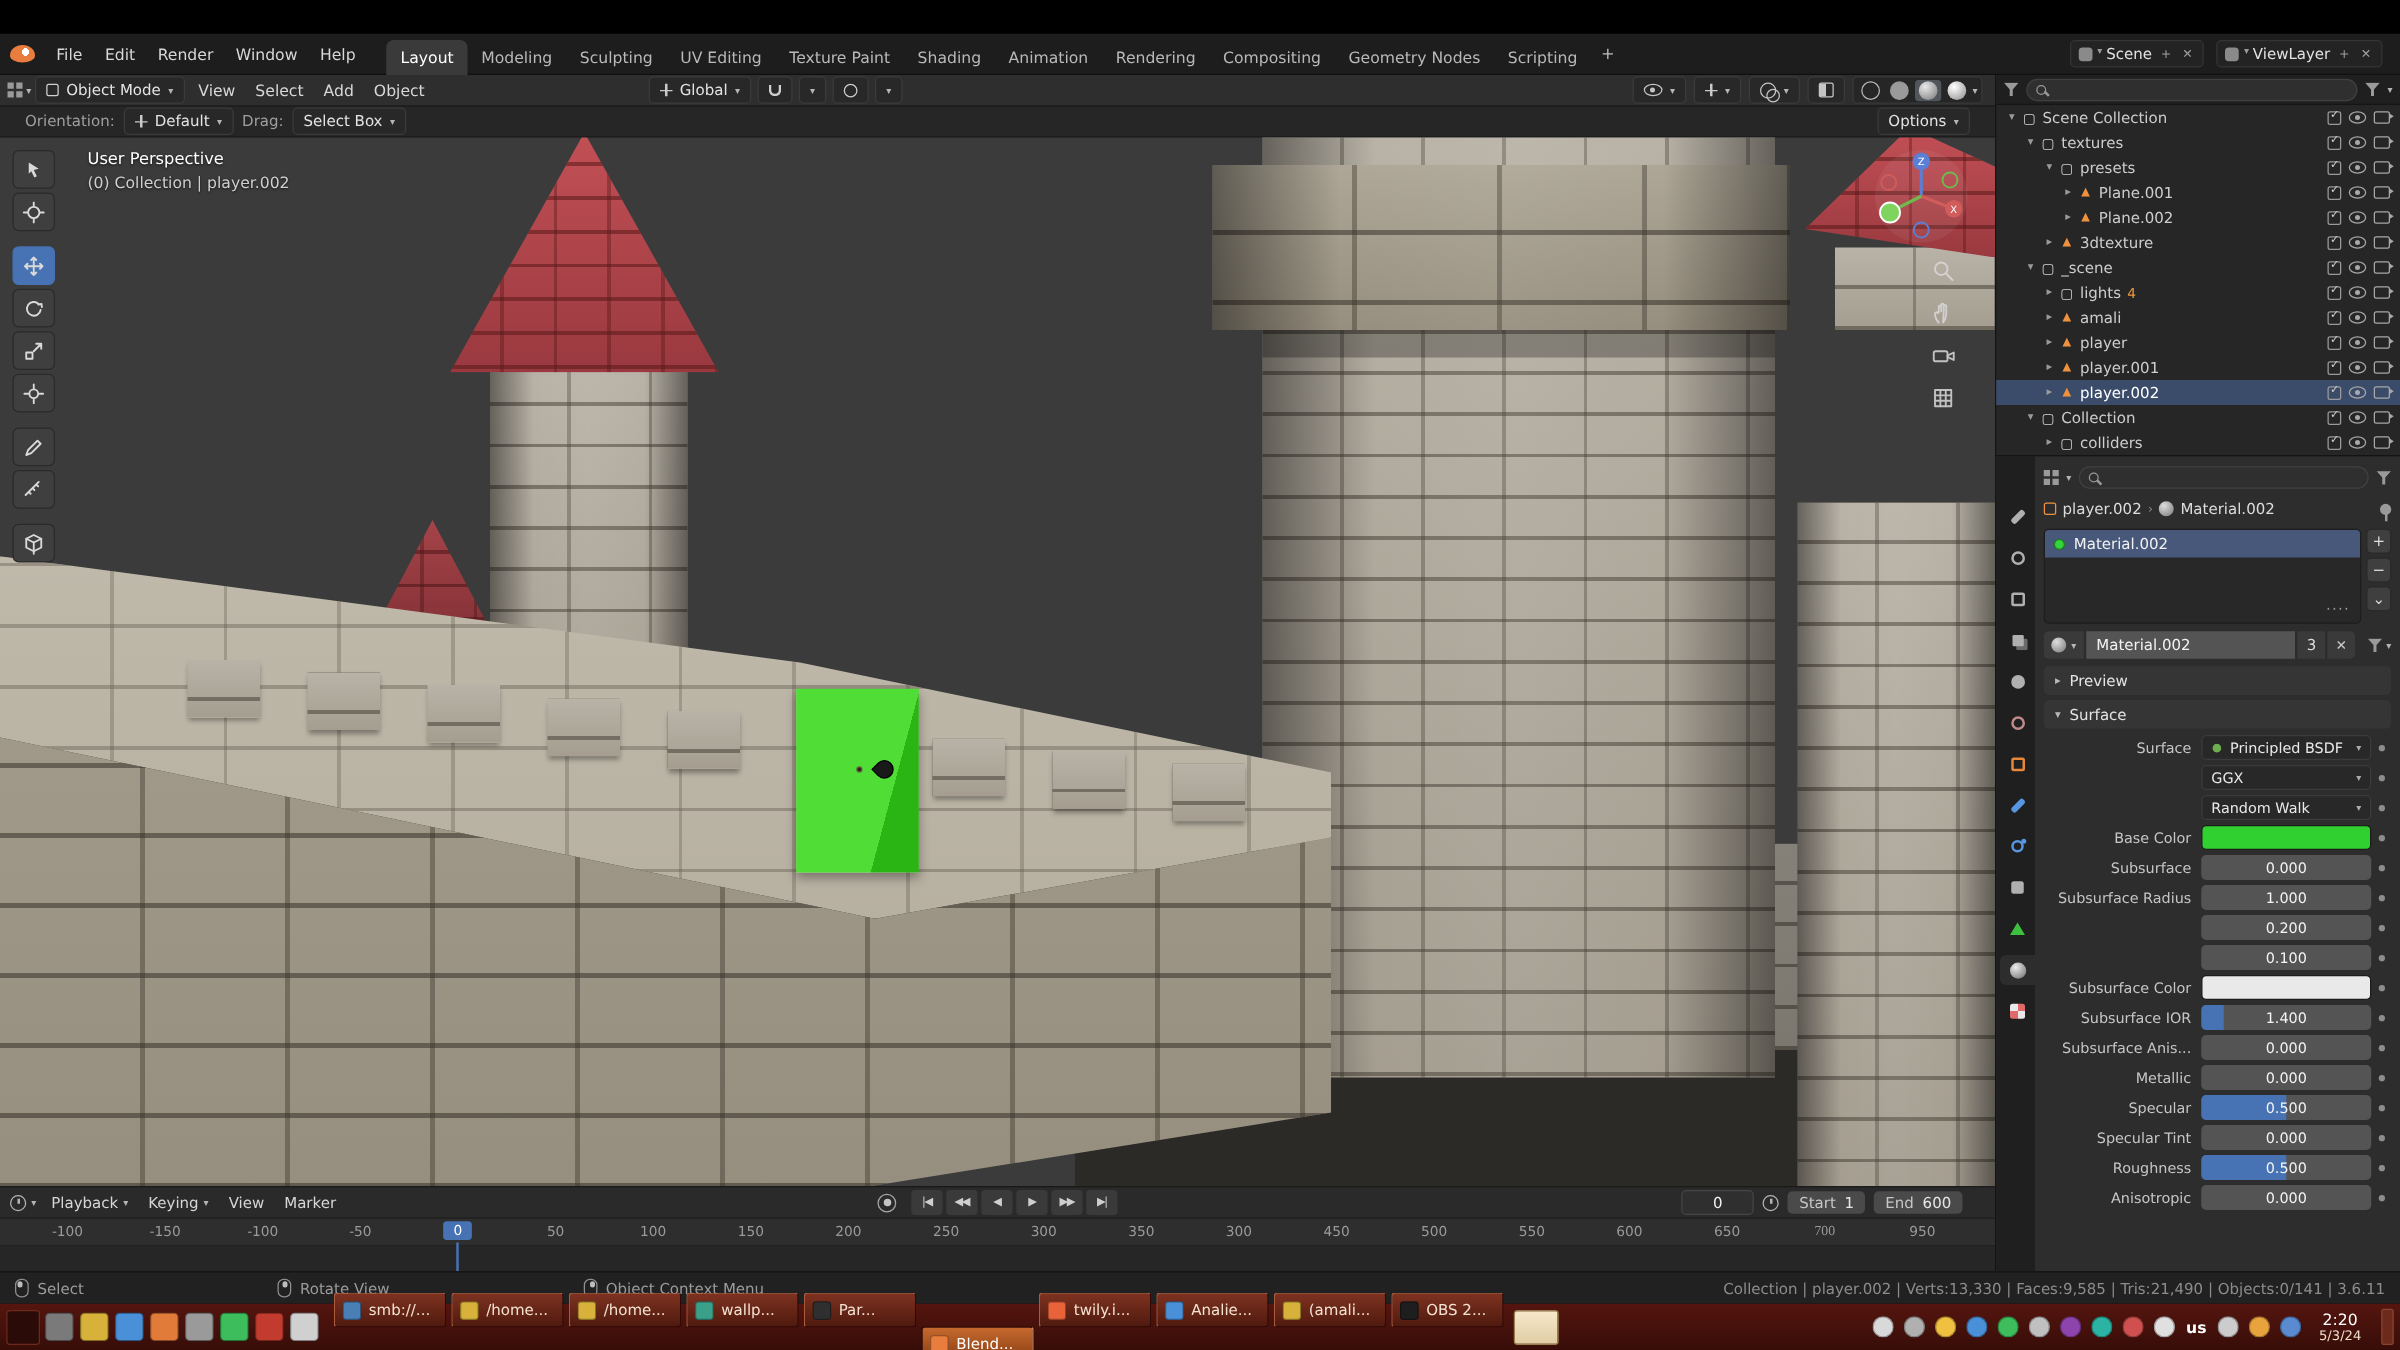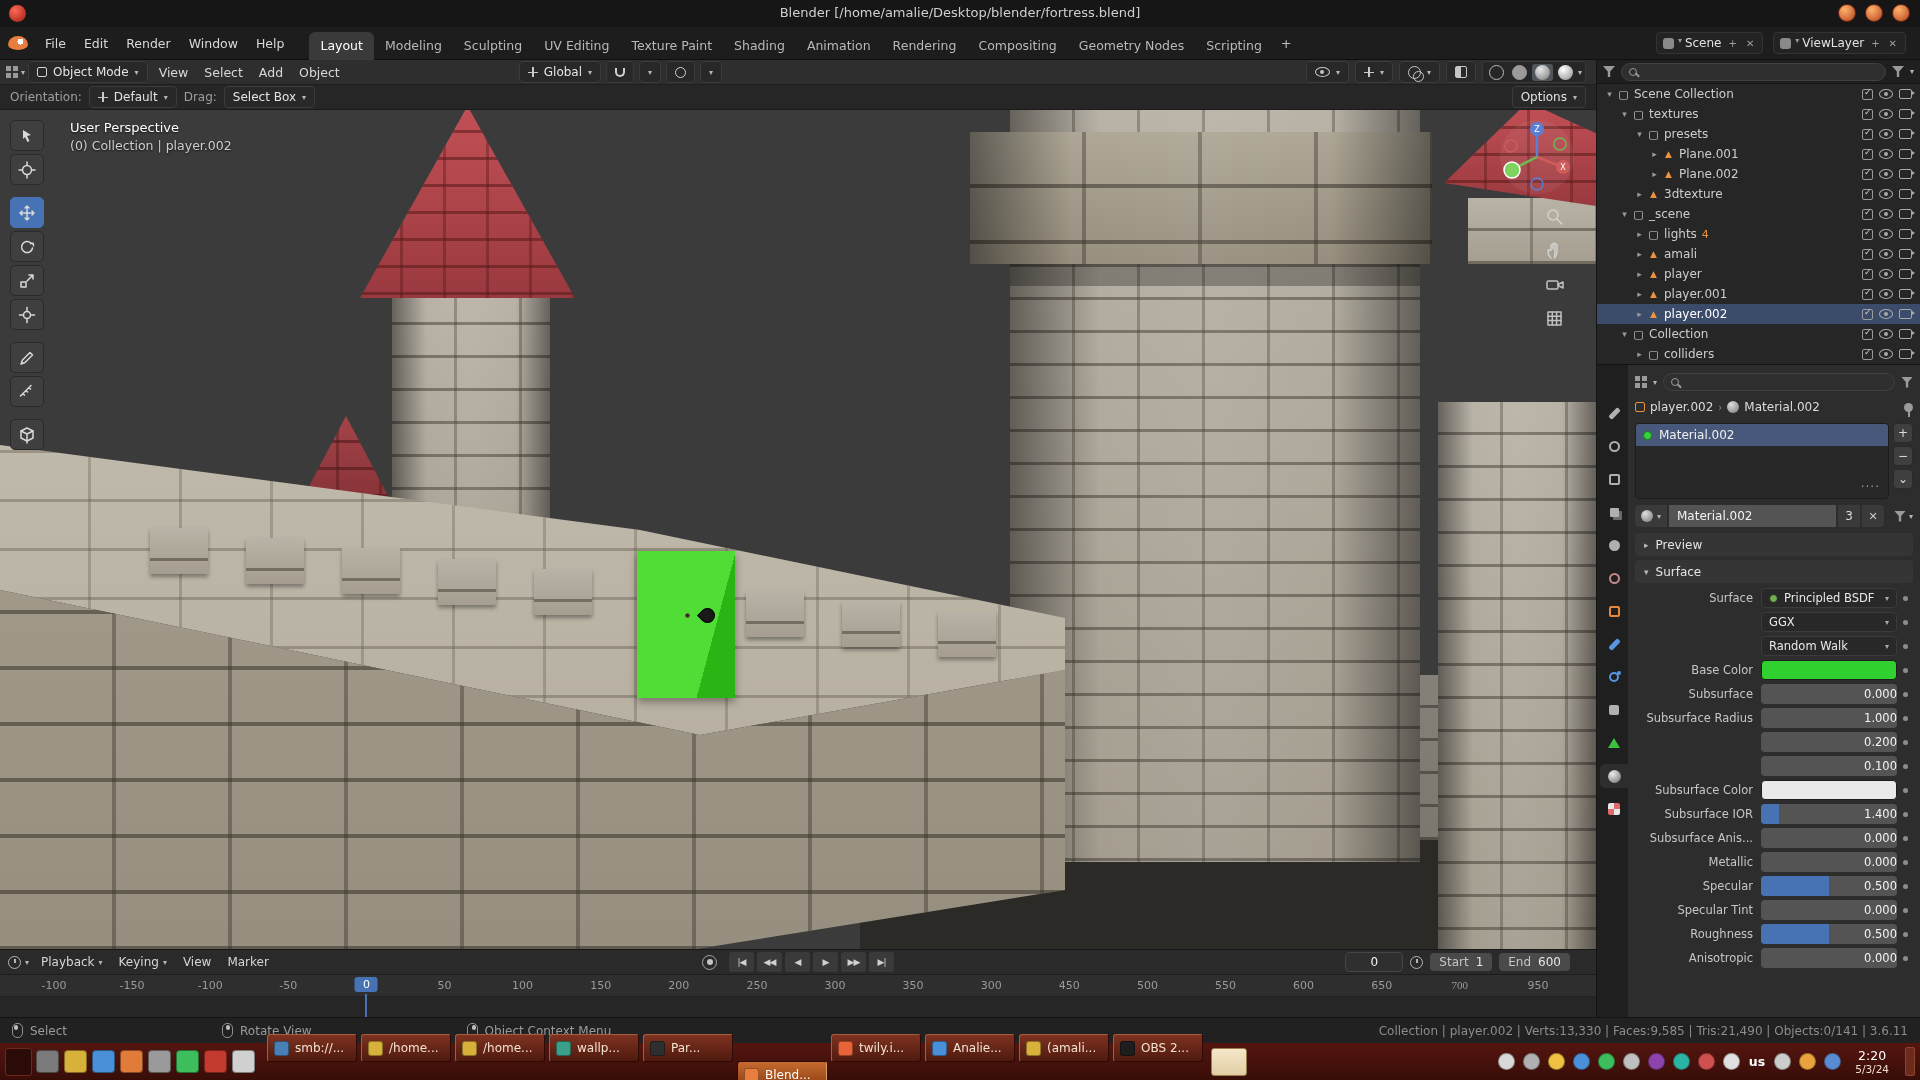--- a/index.html
+++ b/index.html
@@ -56,21 +56,21 @@
 .ovl-ic::after{content:"";position:absolute;left:4px;top:4px;width:9px;height:9px;border:1.5px solid #c5c5c5;border-radius:50%;}
 .xray-ic{width:12px;height:12px;border:1.5px solid #c5c5c5;border-radius:2px;background:linear-gradient(90deg,#c5c5c5 0 45%,transparent 45%);}
 .shade-group{display:flex;align-items:center;gap:2px;background:#262626;border:1px solid #383838;border-radius:4px;padding:1px 3px;height:22px;}
 .shd{width:15px;height:15px;border-radius:50%;border:1.5px solid #b9b9b9;display:inline-block;}
 .shd.solid{background:#9a9a9a;border-color:#9a9a9a;}
 .shd.mat{background:radial-gradient(circle at 35% 30%,#e8e8e8,#777);border:none;}
 .shd.rend{background:radial-gradient(circle at 35% 30%,#fff,#8a8a8a);border:none;}
 .shd-wrap{padding:1px 3px;border-radius:3px;display:flex;}
 .shd-wrap.active{background:#51555c;}
 
-.toolsettings{position:absolute;top:85px;left:0;width:1596px;height:25px;background:#262626;border-bottom:1px solid #1b1b1b;display:flex;align-items:center;gap:7px;padding:0 10px;}
+.toolsettings{position:absolute;top:85px;left:0;width:1596px;height:25px;background:#262626;border-bottom:1px solid #1b1b1b;display:flex;align-items:center;gap:7px;padding:0 20px;}
 .ts-label{color:#9f9f9f;font-size:12px;}
 .ts-spacer{flex:1;}
 
 
 .canvas{position:absolute;top:110px;left:0;width:1596px;height:839px;background:#3b3b3b;overflow:hidden;}
 .sc{position:absolute;}
 .stone{background:repeating-linear-gradient(transparent 0 30px,rgba(62,55,46,.5) 30px 33px),repeating-linear-gradient(90deg,transparent 0 62px,rgba(62,55,46,.35) 62px 65px),linear-gradient(#b9b3a7,#a49d90);}
 .stone-big{background:repeating-linear-gradient(transparent 0 52px,rgba(55,48,40,.55) 52px 56px),repeating-linear-gradient(90deg,transparent 0 112px,rgba(55,48,40,.4) 112px 116px),linear-gradient(#aea797,#968e7e);}
 .stone-lt{background:repeating-linear-gradient(transparent 0 46px,rgba(95,88,76,.4) 46px 49px),repeating-linear-gradient(90deg,transparent 0 88px,rgba(95,88,76,.32) 88px 91px),linear-gradient(#c8c2b4,#b2ab9c);}
 .redroof{background:repeating-linear-gradient(transparent 0 24px,rgba(88,24,24,.55) 24px 27px),repeating-linear-gradient(90deg,transparent 0 40px,rgba(88,24,24,.4) 40px 43px),linear-gradient(#c25056,#99393f);}
@@ -150,21 +150,21 @@
 .db-count{background:#3a3a3a;height:22px;padding:0 7px;font-size:12px;color:#ddd;display:flex;align-items:center;}
 .db-btn{width:22px;height:22px;background:#3a3a3a;display:flex;align-items:center;justify-content:center;color:#c9c9c9;font-size:11px;}
 .db-btn.last{border-radius:0 4px 4px 0;}
 .db-filter{margin-left:8px;display:flex;align-items:center;gap:3px;}
 .panel-hdr{height:23px;display:flex;align-items:center;gap:7px;background:#353535;border-radius:4px;margin:4px 0;padding:0 9px;font-size:12px;color:#e4e4e4;}
 .panel-hdr .tri{font-size:9px;color:#b9b9b9;}
 .prow{display:flex;align-items:center;height:22px;margin:2px 0;}
 .plabel{width:126px;text-align:right;padding-right:8px;font-size:11.5px;color:#c6c6c6;flex:none;white-space:nowrap;overflow:hidden;}
 .pw{flex:1;height:20px;border-radius:4px;position:relative;display:flex;align-items:center;overflow:hidden;}
 .pw-dropdown,.pw-socket{background:#282828;border:1px solid #3b3b3b;padding:0 7px;gap:6px;}
-.pw-number{background:#545454;justify-content:flex-end;}
+.pw-number{background:#545454;justify-content:center;}
 .pw-color{border:1px solid #1d1d1d;}
 .pw-fill{position:absolute;left:0;top:0;bottom:0;background:#4772b3;}
 .pw-val{position:relative;font-size:11.5px;color:#f4f4f4;}
 .pw-text{font-size:11.5px;color:#e9e9e9;flex:1;white-space:nowrap;overflow:hidden;}
 .pw-caret{font-size:8px;color:#aaa;}
 .sock{width:9px;height:9px;border-radius:50%;border:1px solid #222;background:#6fae4f;flex:none;}
 .pdot{width:16px;flex:none;display:flex;justify-content:center;}
 .pdot::after{content:"";width:5px;height:5px;border-radius:50%;background:#8d8d8d;}
 
 
@@ -217,29 +217,20 @@
 .clock{display:flex;flex-direction:column;align-items:center;color:#fff;font-size:12.5px;line-height:1.2;padding:0 10px;}
 .clock .date{font-size:10.5px;color:#f0ddc9;}
 .show-desktop{width:10px;height:29px;background:#6b2a1c;border:1px solid #8a4530;border-radius:2px;margin-left:2px;flex:none;}
 svg.toolic{stroke:#d9d9d9;stroke-width:1.5;fill:none;stroke-linecap:round;stroke-linejoin:round;}
 </style>
 </head>
 <body>
 
 <div id="root">
 
-  <div class="titlebar">
-    <span class="app-icon"></span>
-    <div class="title">Blender [/home/amalie/Desktop/blender/fortress.blend]</div>
-    <div class="winbtns">
-      <span class="winbtn"></span>
-      <span class="winbtn"></span>
-      <span class="winbtn"></span>
-    </div>
-  </div>
 
   <div class="topbar">
     <span class="blender-logo"></span>
     <div class="menus">
 
     <span class="menu-item">File</span>
         <span class="menu-item">Edit</span>
         <span class="menu-item">Render</span>
         <span class="menu-item">Window</span>
         <span class="menu-item">Help</span>

